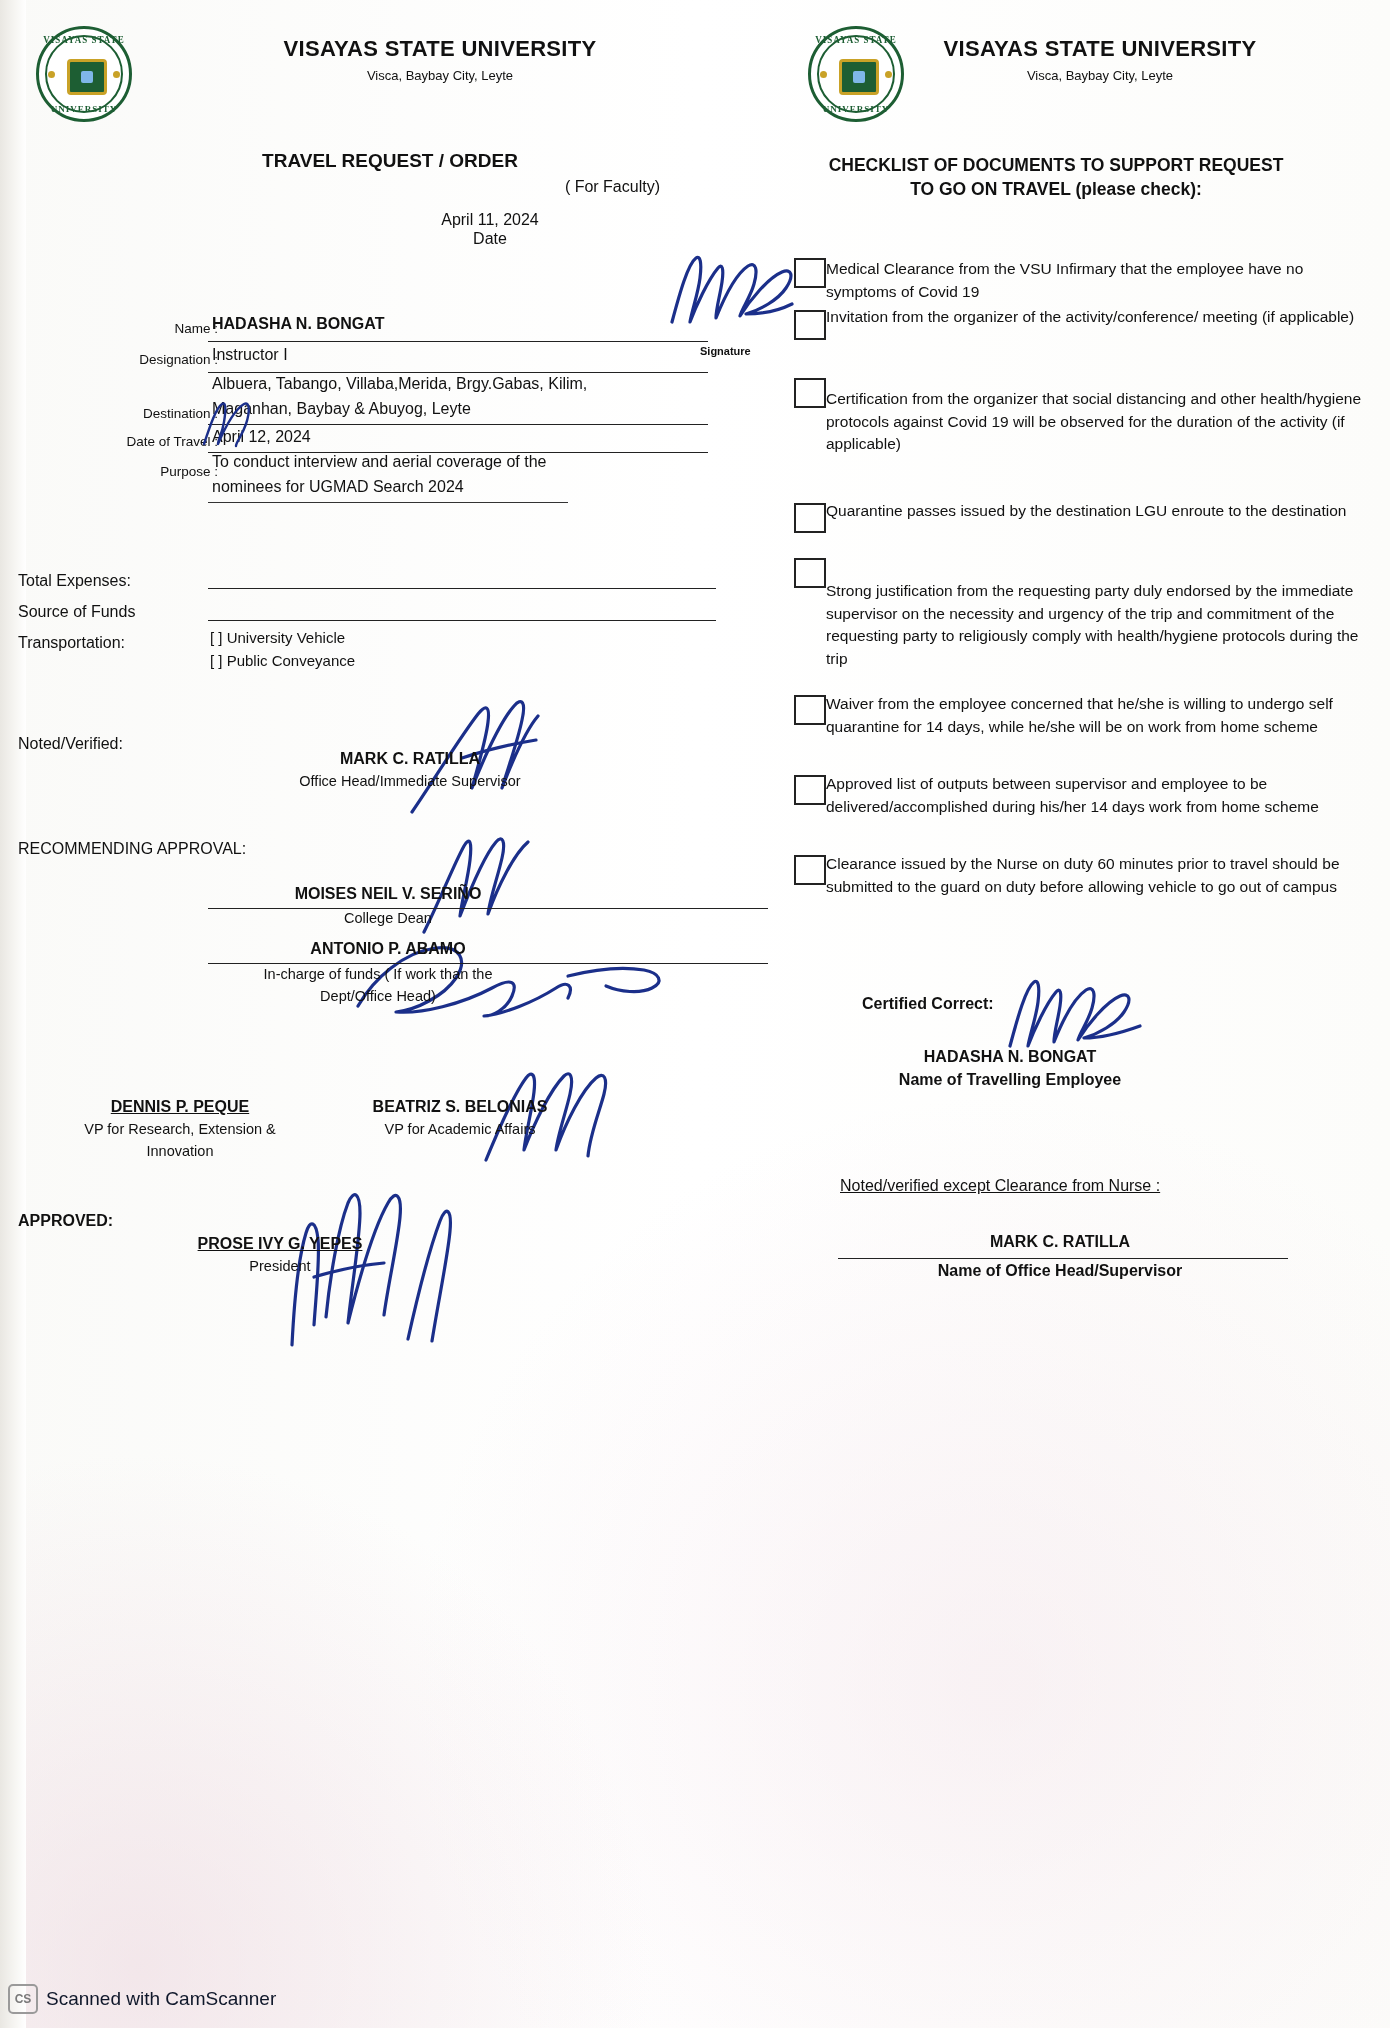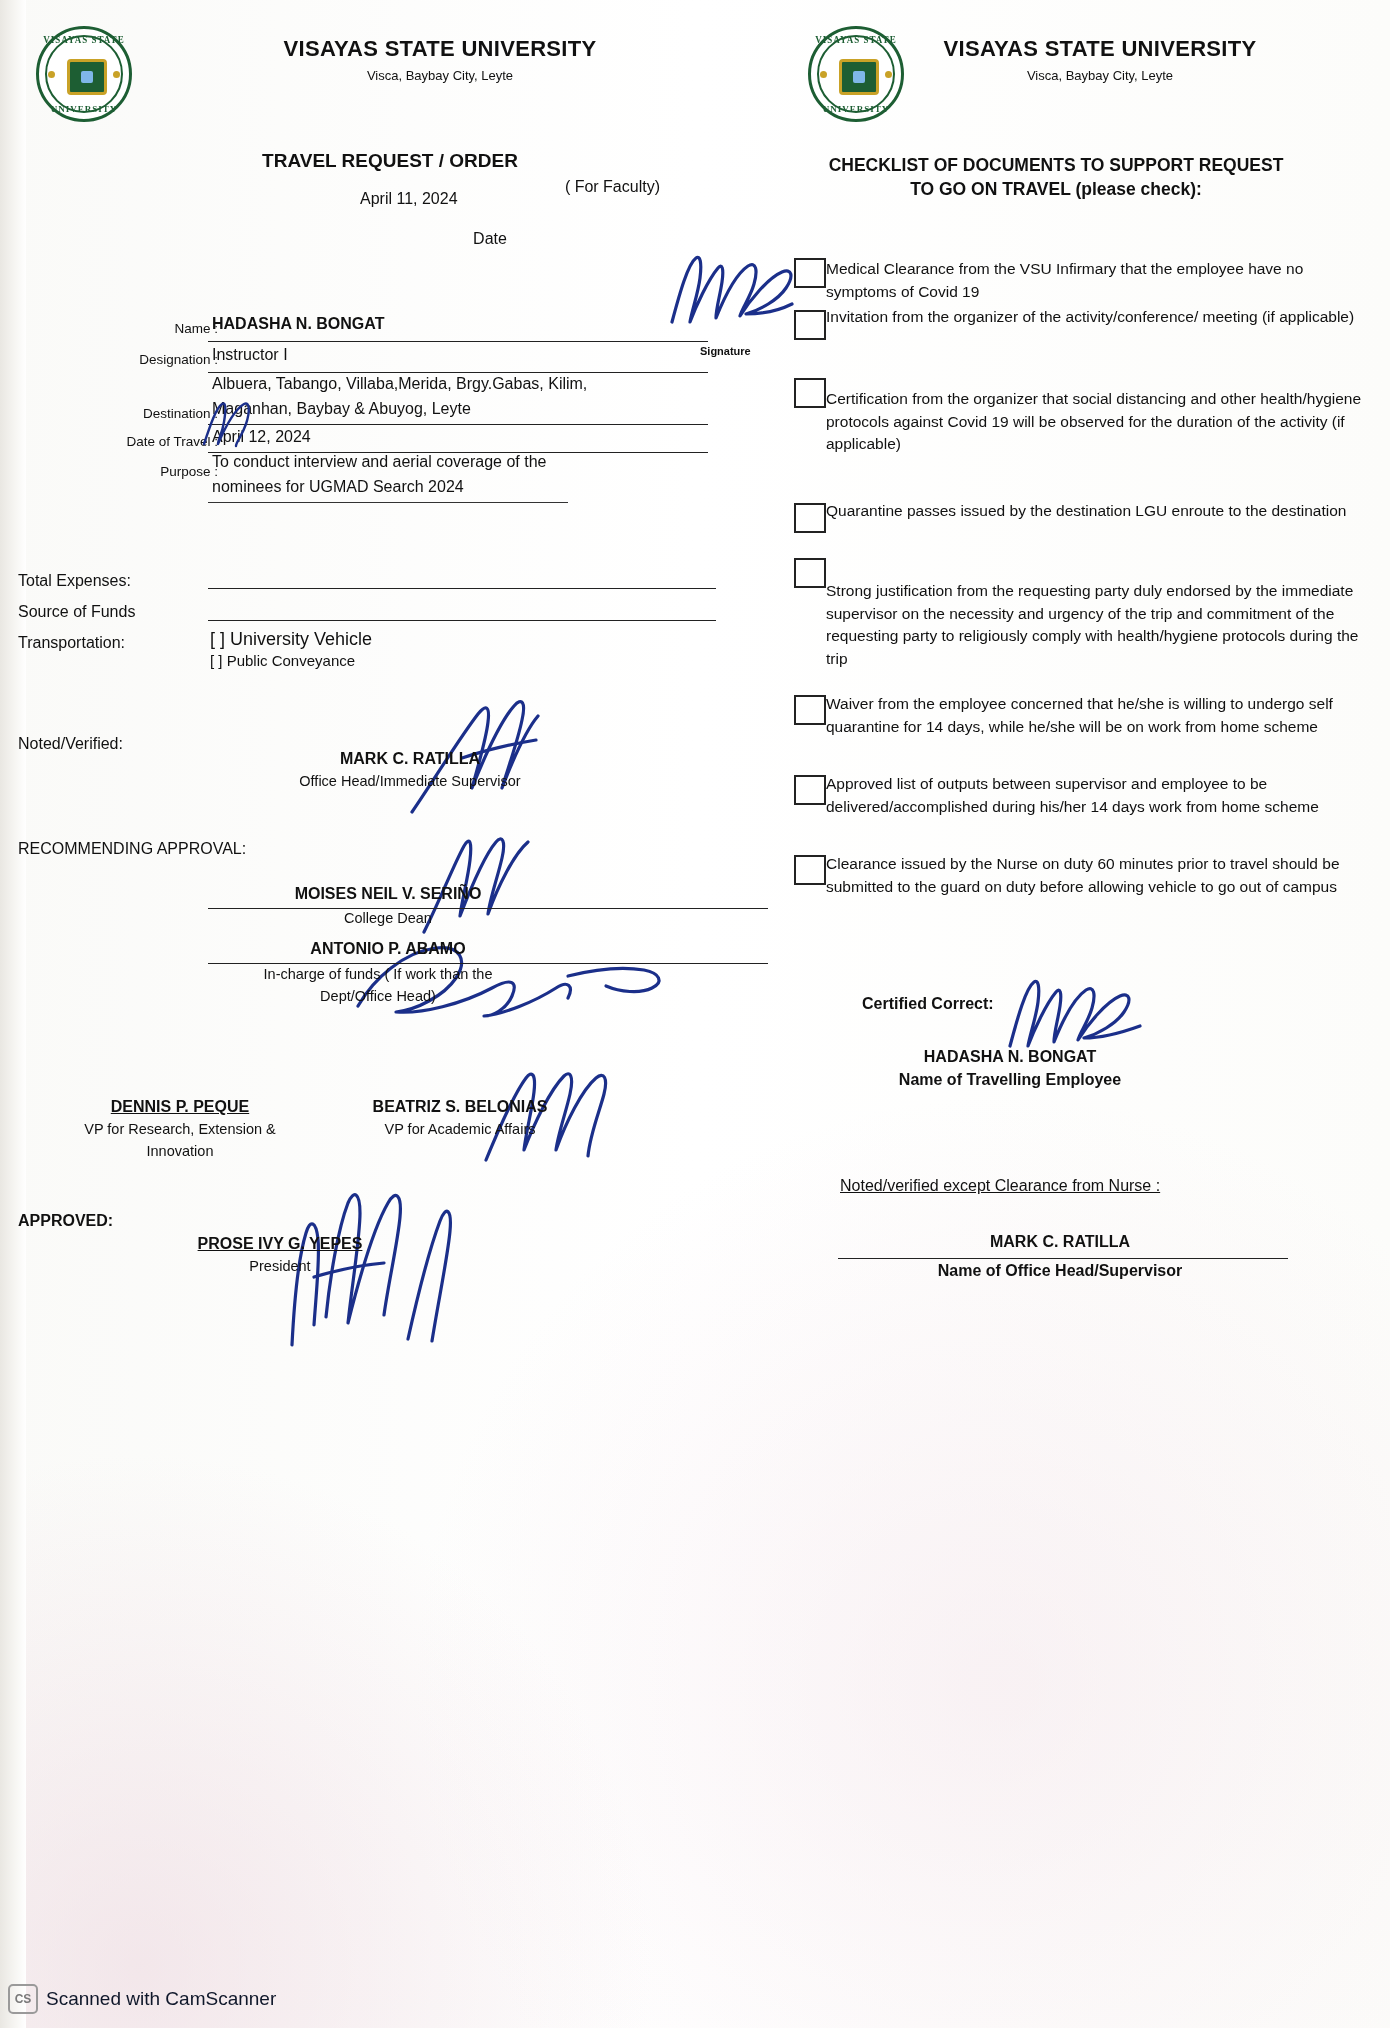--- a/index.html
+++ b/index.html
@@ -248,21 +248,21 @@
     <div class="dot l"></div>
     <div class="dot r"></div>
   </div>
 
   <div class="uni-title" style="left:160px; top:36px; width:560px;">VISAYAS STATE UNIVERSITY</div>
   <div class="uni-sub" style="left:160px; top:68px; width:560px;">Visca, Baybay City, Leyte</div>
 
   <div class="doc-title" style="left:120px; top:150px; width:540px;">TRAVEL REQUEST / ORDER</div>
   <div class="doc-sub" style="left:120px; top:178px; width:540px;">( For Faculty)</div>
 
-  <div class="val" style="left:360px; top:190px; width:260px; ">April 11, 2024</div>
+  <div class="val" style="left:360px; top:211px; width:260px; text-align:center;">April 11, 2024</div>
   <div class="lbl" style="left:360px; top:230px; width:260px; text-align:center; font-size:16px;">Date</div>
 
   <div class="lbl small" style="left:700px; top:345px; font-size:11px; font-weight:bold;">Signature</div>
 
   <svg class="ink" style="left:662px; top:236px; width:140px; height:110px;" viewBox="0 0 140 110">
     <path d="M10,86 C18,56 26,28 34,22 C38,19 40,26 38,42 C36,58 30,74 28,86 C34,70 46,44 56,32 C60,27 62,32 60,46 C58,60 54,72 54,82 C62,62 74,38 86,30 C94,25 96,34 92,48 C88,62 80,72 78,80 C88,64 106,42 120,36 C130,32 132,40 124,52 C116,64 98,74 84,78 C100,78 118,74 130,68"></path>
   </svg>
 
   <div class="lbl" style="left:138px; top:321px; width:80px; text-align:right;">Name   :</div>
   <div class="val bold" style="left:212px; top:315px;">HADASHA N. BONGAT</div>
@@ -290,21 +290,21 @@
     <path d="M8,52 C14,34 20,16 26,12 C30,9 30,18 28,30 C26,42 22,48 22,52 C28,38 38,18 48,12 C54,9 54,20 50,32 C46,44 40,50 40,54"></path>
   </svg>
 
   <div class="lbl" style="left:18px; top:572px; font-size:16px;">Total Expenses:</div>
   <div class="rule" style="left:208px; top:588px; width:508px;"></div>
 
   <div class="lbl" style="left:18px; top:603px; font-size:16px;">Source of Funds</div>
   <div class="rule" style="left:208px; top:620px; width:508px;"></div>
 
   <div class="lbl" style="left:18px; top:634px; font-size:16px;">Transportation:</div>
-  <div class="val" style="left:210px; top:629px; font-size:18px;">[ ] University Vehicle</div>
+  <div class="val" style="left:210px; top:629px; font-size:15px;">[ ] University Vehicle</div>
   <div class="val" style="left:210px; top:652px; font-size:15px;">[ ] Public Conveyance</div>
 
   <div class="section-lbl" style="left:18px; top:735px;">Noted/Verified:</div>
 
   <svg class="ink" style="left:400px; top:688px; width:180px; height:130px;" viewBox="0 0 180 130">
     <path d="M12,124 C34,92 58,52 78,26 C86,16 90,18 88,34 C86,52 78,78 72,100 C84,70 100,34 114,18 C122,9 126,14 122,32 C118,52 108,80 102,100 C112,74 126,42 138,28"></path>
     <path d="M62,70 C86,62 112,56 136,52"></path>
   </svg>
 
   <div class="sig-name" style="left:200px; top:750px;">MARK C. RATILLA</div>

